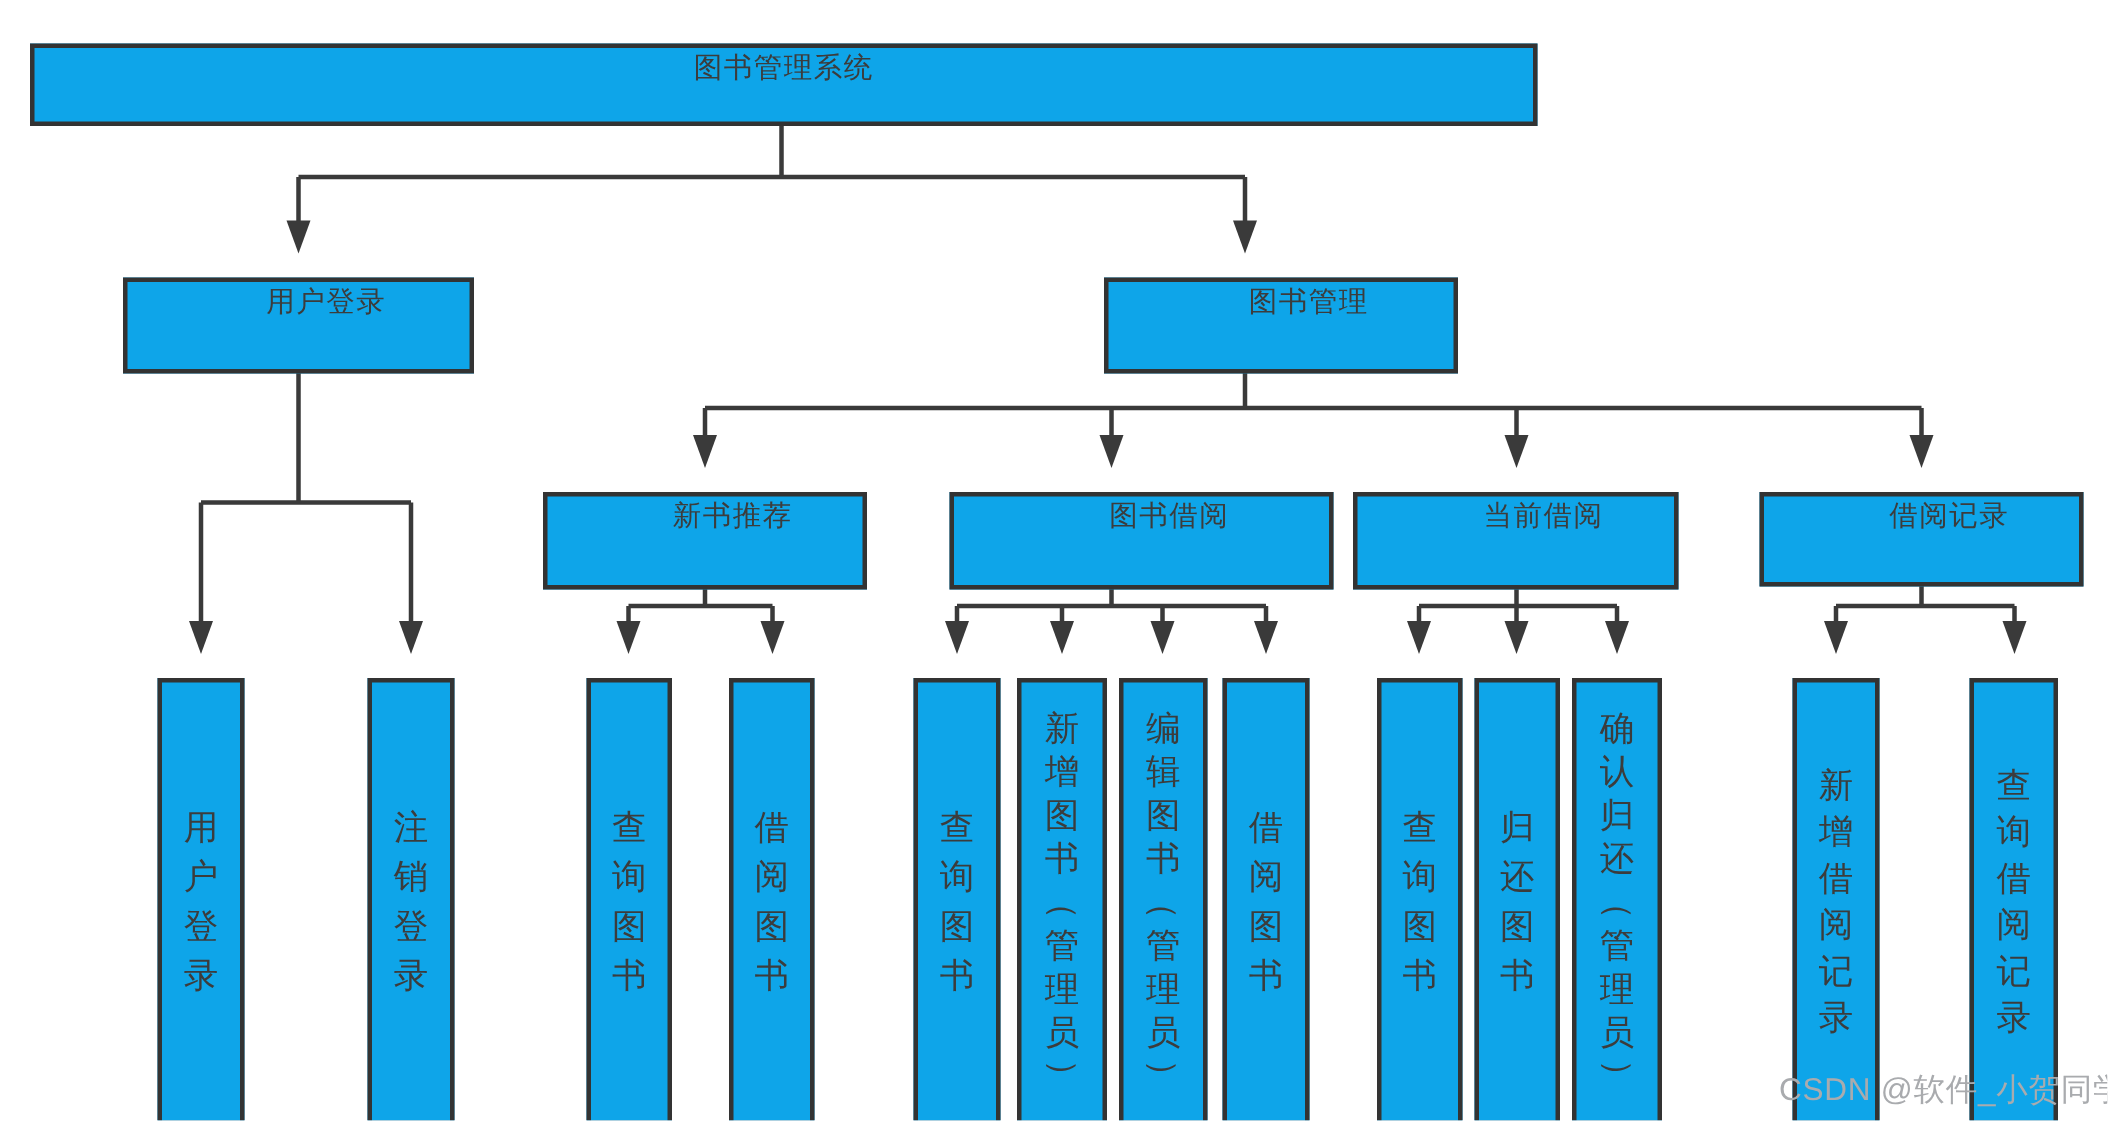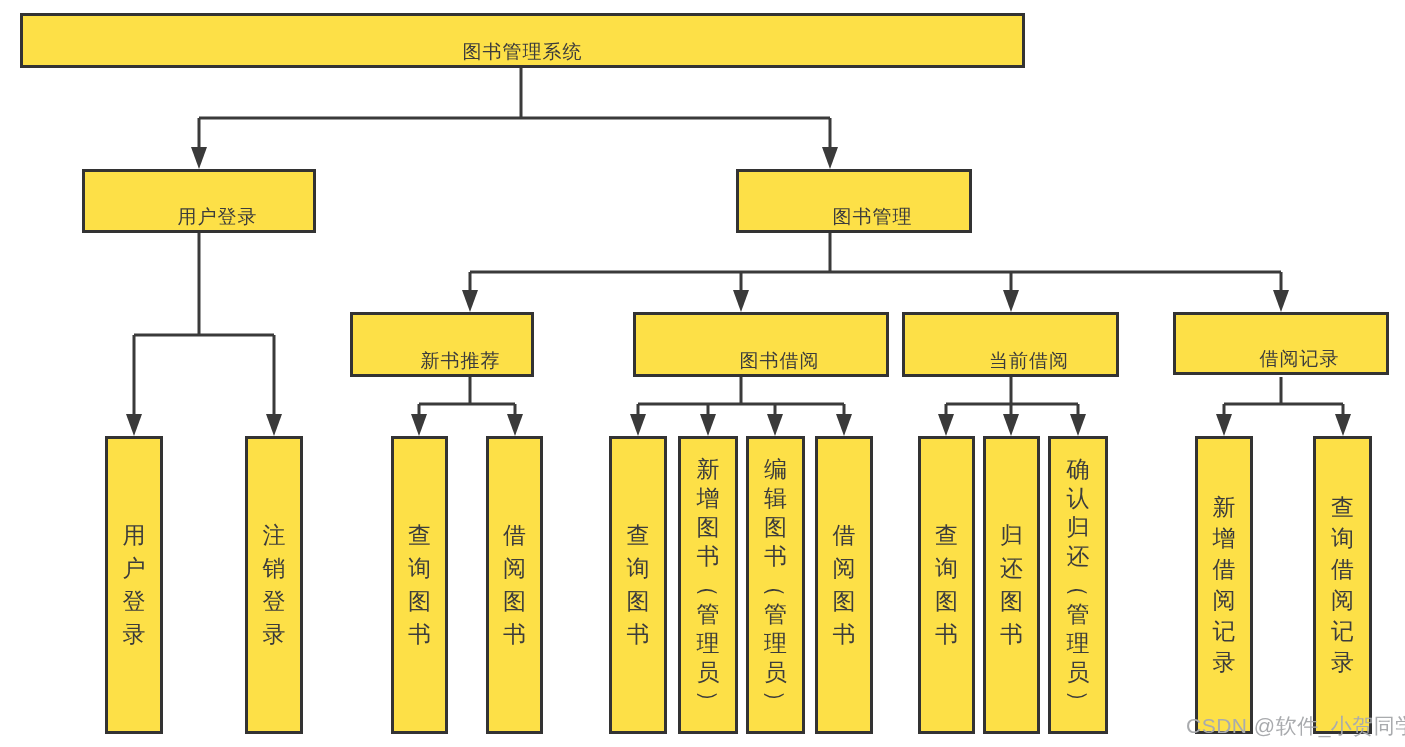--- a/index.html
+++ b/index.html
@@ -7,25 +7,26 @@
     position:relative;
     width:1405px;height:747px;
     background:#ffffff;
     font-family:"Liberation Sans",sans-serif;
     overflow:hidden;
   }
   svg.connectors{position:absolute;left:0;top:0;z-index:1;}
   .node{
     position:absolute;
     box-sizing:border-box;
-    background:#fde047;
+    background:#0ea5e9;
     border:3px solid #333333;
-    display:flex;align-items:flex-end;justify-content:center;
+    display:flex;align-items:flex-start;justify-content:center;
     color:#3c3c3c;
     z-index:2;
+    margin-top:16px;
   }
   .node.root{font-size:19px;letter-spacing:1px;}
   .node.lvl2,.node.lvl3{font-size:19px;letter-spacing:1px;padding-left:37px;}
   .node.leaf{font-size:23px;}
   .leaf .label{
     display:flex;flex-direction:column;
     align-items:center;justify-content:center;
     height:100%;width:100%;
   }
   .vchar{display:block;text-align:center;}
@@ -89,21 +90,21 @@
     <span class="label">图书管理系统</span>
   </div>
 
   <div class="node lvl2" style="left:82px;top:169px;width:234px;height:64px">
     <span class="label">用户登录</span>
   </div>
   <div class="node lvl2" style="left:736px;top:169px;width:236px;height:64px">
     <span class="label">图书管理</span>
   </div>
 
-  <div class="node lvl3" style="left:350px;top:312px;width:184px;height:65px">
+  <div class="node lvl3" style="left:362px;top:312px;width:216px;height:65px">
     <span class="label">新书推荐</span>
   </div>
   <div class="node lvl3" style="left:633px;top:312px;width:256px;height:65px">
     <span class="label">图书借阅</span>
   </div>
   <div class="node lvl3" style="left:902px;top:312px;width:217px;height:65px">
     <span class="label">当前借阅</span>
   </div>
   <div class="node lvl3" style="left:1173px;top:312px;width:216px;height:63px">
     <span class="label">借阅记录</span>

